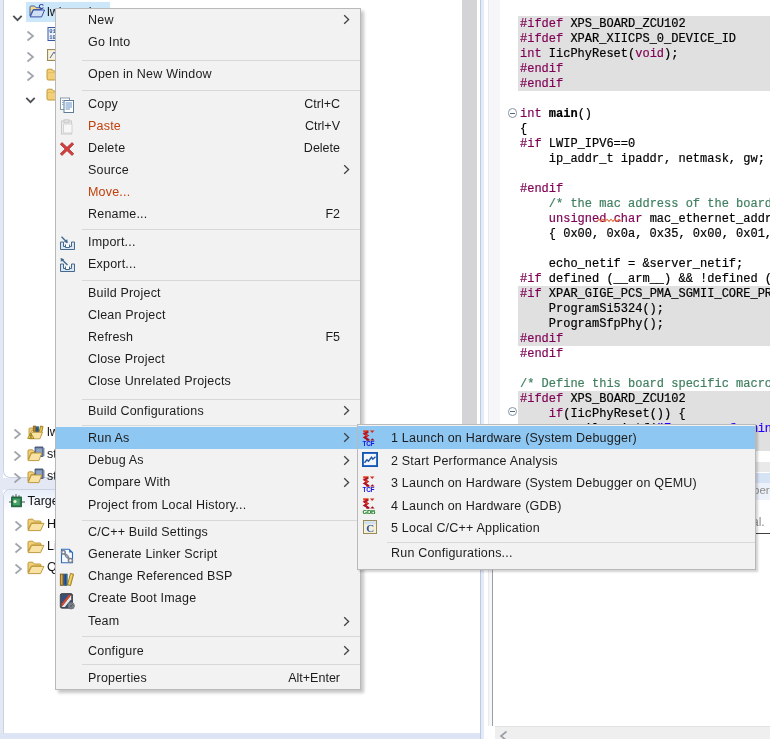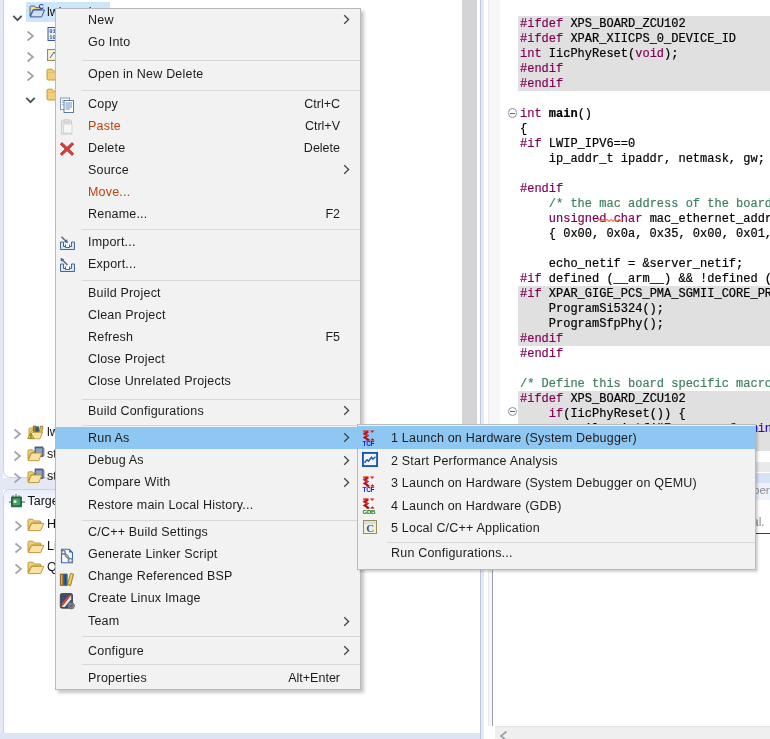--- a/index.html
+++ b/index.html
@@ -227,21 +227,21 @@
       </svg></div>
 <div class="ab" style="left:54.5px;top:8px;width:306.5px;height:681.5px;background:#f2f2f2;border:1px solid #b9b9b9;box-shadow:3px 3px 3px rgba(0,0,0,0.22)"></div>
 <div class="mi" style="left:88.0px;top:8.5px">New</div>
 <div class="ab" style="left:343.0px;top:14.0px">
       <svg width="7" height="11" viewBox="0 0 7 11" style="display:block">
         <path d="M1.2 1.2 L5.6 5.5 L1.2 9.8" stroke="#404040" stroke-width="1.3" fill="none"></path>
       </svg>
     </div>
 <div class="mi" style="left:88.0px;top:30.5px">Go Into</div>
 <div class="sep" style="left:81.5px;top:60.0px;width:278.5px"></div>
-<div class="mi" style="left:88.0px;top:62.5px">Open in New Delete</div>
+<div class="mi" style="left:88.0px;top:62.5px">Open in New Window</div>
 <div class="sep" style="left:81.5px;top:90.0px;width:278.5px"></div>
 <div class="mi" style="left:88.0px;top:92.5px">Copy</div>
 <div class="ab" style="left:59.0px;top:96.5px"><svg width="16" height="16" viewBox="0 0 16 16">
 <rect x="1.5" y="1" width="9" height="11.5" fill="#fff" stroke="#8a9aa8"></rect>
 <rect x="5" y="3.5" width="9.5" height="12" fill="#fff" stroke="#5f7d96"></rect>
 <g stroke="#5585c0" stroke-width="0.9">
           <line x1="6.5" y1="6" x2="13" y2="6"></line>
           <line x1="6.5" y1="8" x2="13" y2="8"></line>
           <line x1="6.5" y1="10" x2="13" y2="10"></line>
           <line x1="6.5" y1="12" x2="11" y2="12"></line>
@@ -316,21 +316,21 @@
       <svg width="7" height="11" viewBox="0 0 7 11" style="display:block">
         <path d="M1.2 1.2 L5.6 5.5 L1.2 9.8" stroke="#404040" stroke-width="1.3" fill="none"></path>
       </svg>
     </div>
 <div class="mi" style="left:88.0px;top:471.0px">Compare With</div>
 <div class="ab" style="left:343.0px;top:476.5px">
       <svg width="7" height="11" viewBox="0 0 7 11" style="display:block">
         <path d="M1.2 1.2 L5.6 5.5 L1.2 9.8" stroke="#404040" stroke-width="1.3" fill="none"></path>
       </svg>
     </div>
-<div class="mi" style="left:88.0px;top:493.5px">Restore main Local History...</div>
+<div class="mi" style="left:88.0px;top:493.5px">Project from Local History...</div>
 <div class="sep" style="left:81.5px;top:519.5px;width:278.5px"></div>
 <div class="mi" style="left:88.0px;top:520.5px">C/C++ Build Settings</div>
 <div class="mi" style="left:88.0px;top:542.5px">Generate Linker Script</div>
 <div class="ab" style="left:59.0px;top:547.5px"><svg width="16" height="16" viewBox="0 0 16 16">
 <path d="M2.5 1.2 L10.2 1.2 L13.5 4.5 L13.5 14.8 L2.5 14.8 Z" fill="#f6f9fc" stroke="#2e6bc0" stroke-width="1.1"></path>
 <path d="M10.2 1.2 L13.5 4.5 L10.2 4.5 Z" fill="#2e6bc0"></path>
 <g stroke="#7b8494" stroke-width="1.5" fill="#fff">
           <circle cx="4.4" cy="4.2" r="1.8"></circle>
           <circle cx="11.4" cy="12.4" r="2.0"></circle>
         </g>
@@ -341,21 +341,21 @@
 <div class="ab" style="left:59.0px;top:570.5px"><svg width="16" height="16" viewBox="0 0 16 16">
 <rect x="1.2" y="3" width="3.2" height="11.5" fill="#a8761c" stroke="#6e4c10" stroke-width="0.6"></rect>
 <rect x="2" y="3.8" width="1.2" height="9.8" fill="#d9a94a"></rect>
 <rect x="4.8" y="3" width="3.4" height="11.5" fill="#3a6f8e" stroke="#234d66" stroke-width="0.6"></rect>
 <rect x="5.6" y="3.8" width="1.4" height="9.8" fill="#1b3f9a"></rect>
 <g transform="rotate(15 11.5 9)">
           <rect x="9.8" y="2.6" width="3.2" height="11.8" fill="#e3bc3f" stroke="#8a6a10" stroke-width="0.7"></rect>
           <rect x="10.6" y="3.4" width="1.2" height="10" fill="#f5d876"></rect>
         </g>
       </svg></div>
-<div class="mi" style="left:88.0px;top:586.5px">Create Linux Image</div>
+<div class="mi" style="left:88.0px;top:586.5px">Create Boot Image</div>
 <div class="ab" style="left:59.0px;top:592.5px"><svg width="17" height="17" viewBox="0 0 17 17">
 <rect x="1.3" y="0.6" width="12.2" height="14.6" rx="1.6" fill="#4a4e56" stroke="#33363c" stroke-width="0.8"></rect>
 <rect x="2.6" y="1.9" width="9.6" height="12" fill="#34507e"></rect>
 <path d="M2.6 13.9 L12.2 1.9 L12.2 6.2 L5.8 13.9 Z" fill="#e8e5e1"></path>
 <path d="M2.6 13.9 L2.6 10.8 L9.8 1.9 L12.2 1.9 Z" fill="#d8482a"></path>
 <g transform="translate(12.2,12.8)">
           <circle r="3.2" fill="#9aa0a8" stroke="#5f646c" stroke-width="0.7"></circle>
           <circle r="1.2" fill="#e8eaed"></circle>
 <g stroke="#5f646c" stroke-width="1">
             <line x1="-3.2" y1="0" x2="3.2" y2="0"></line>

